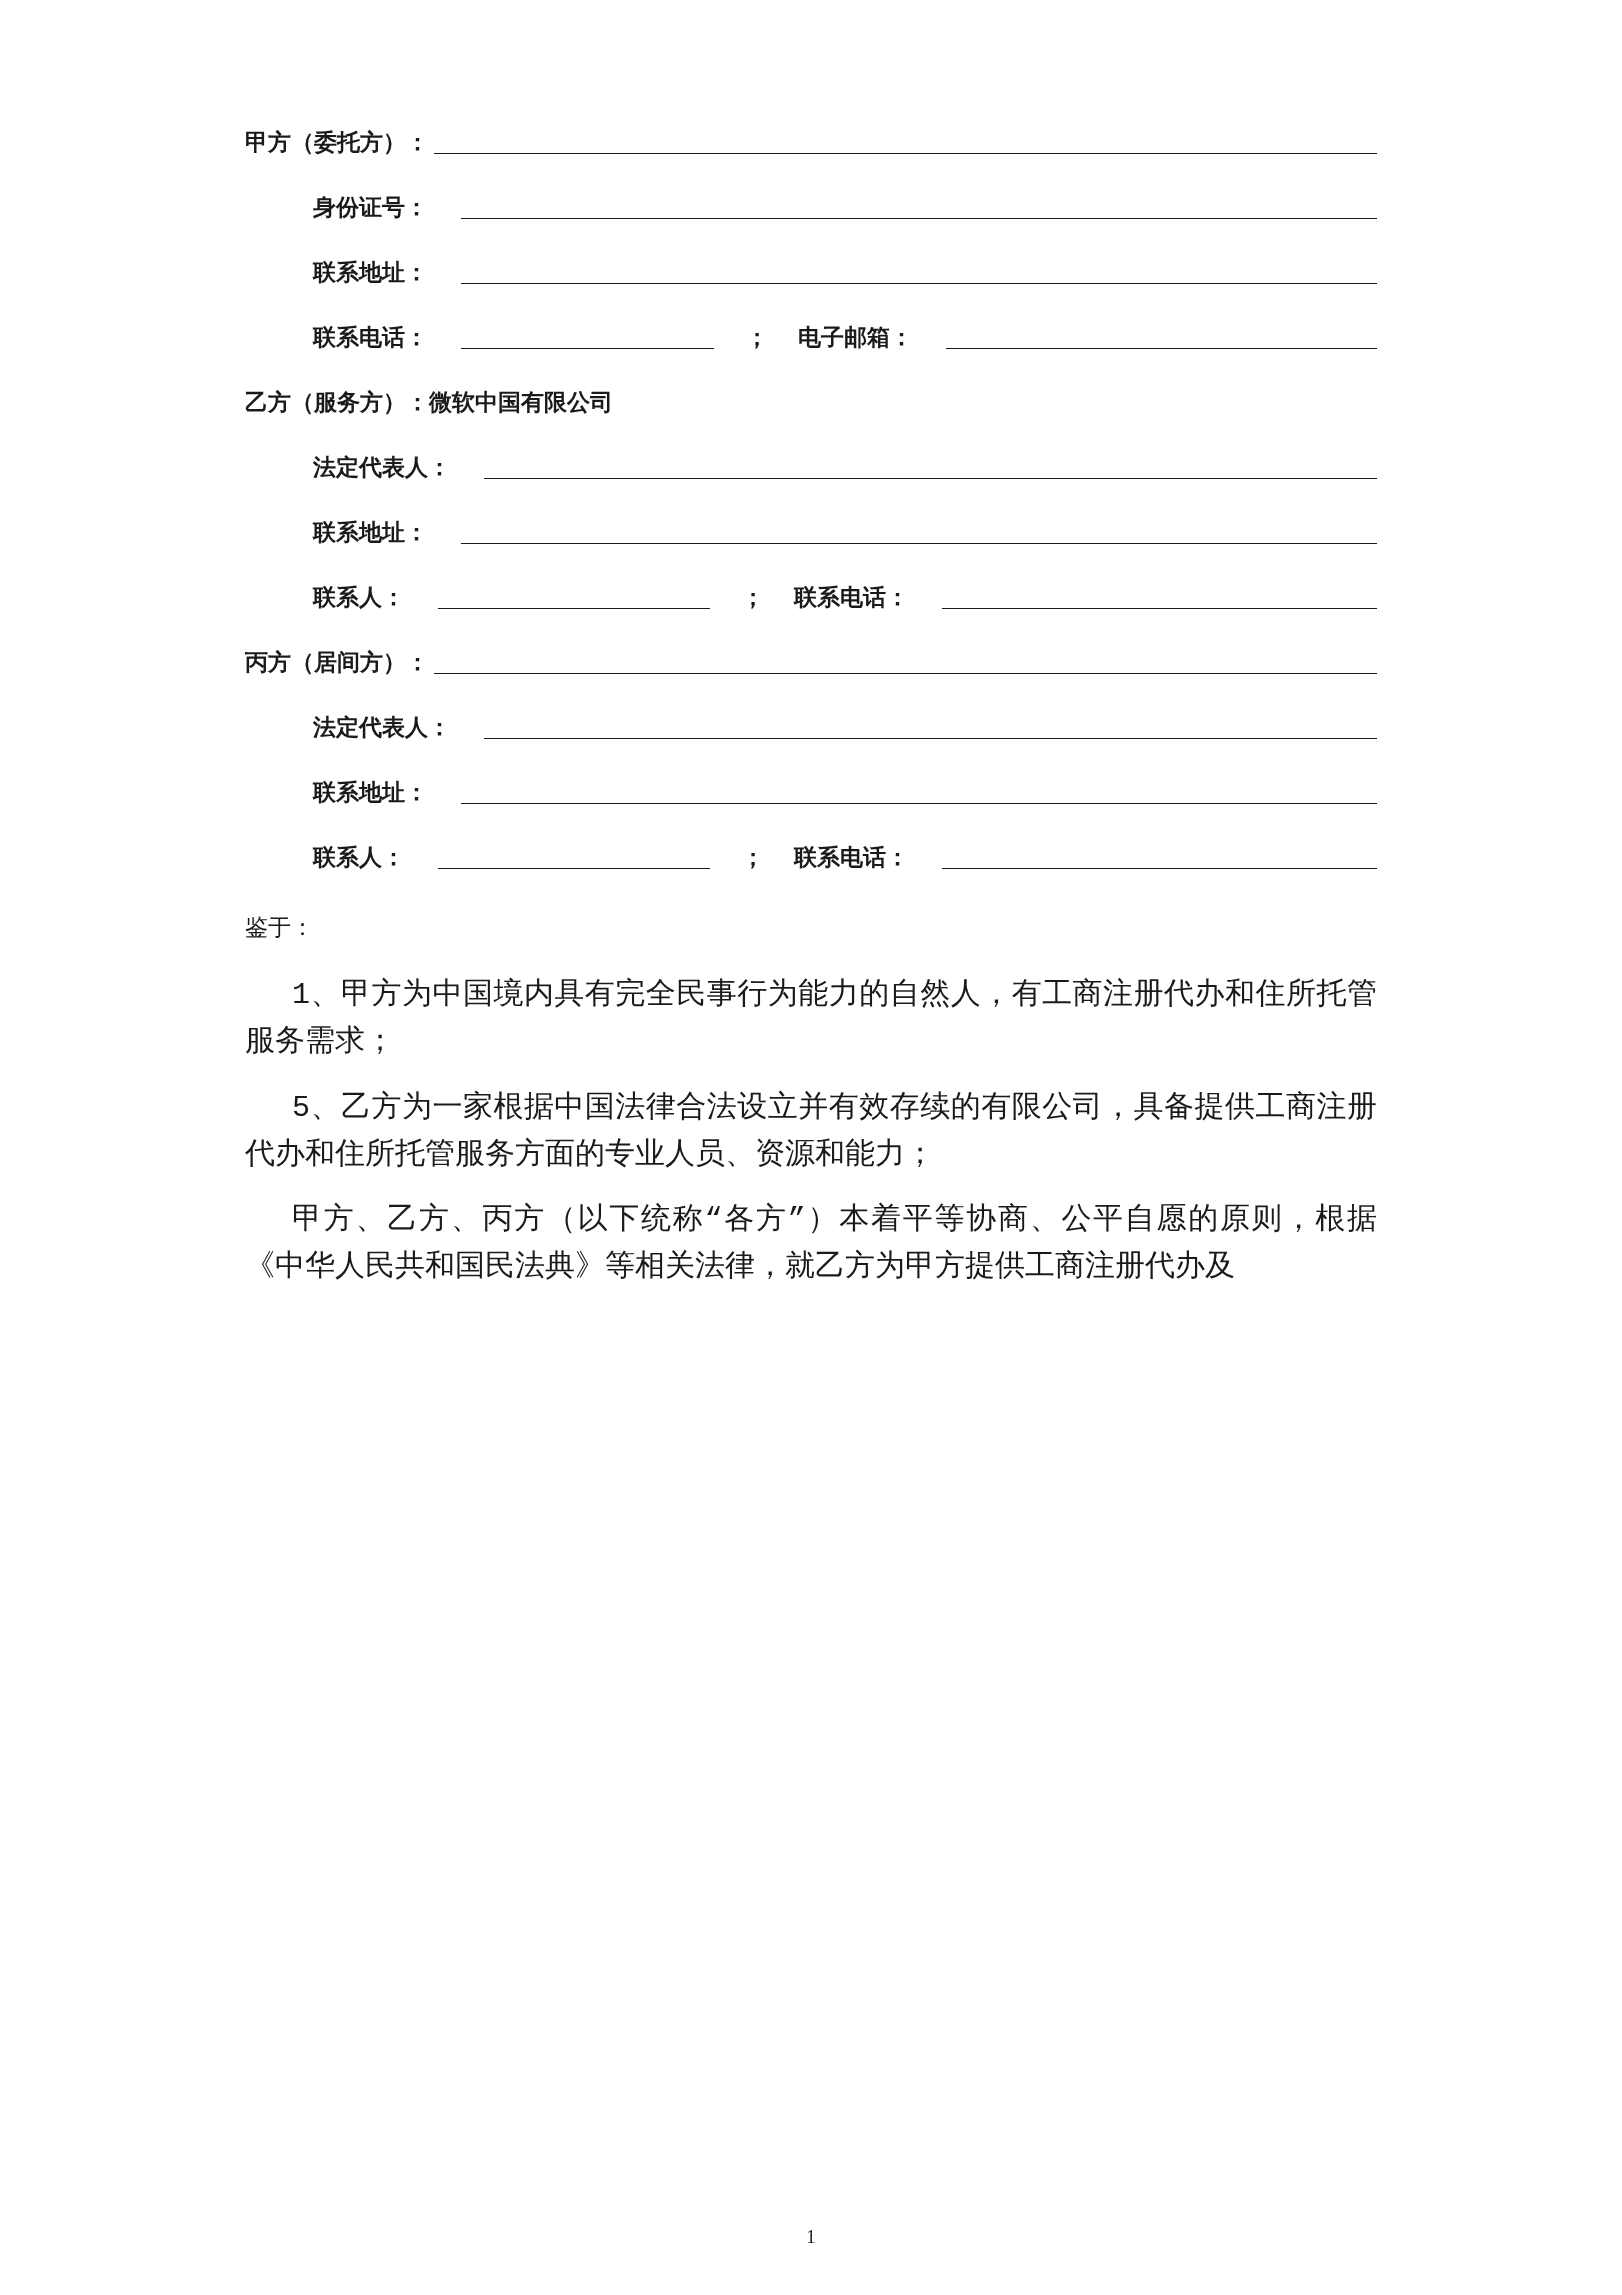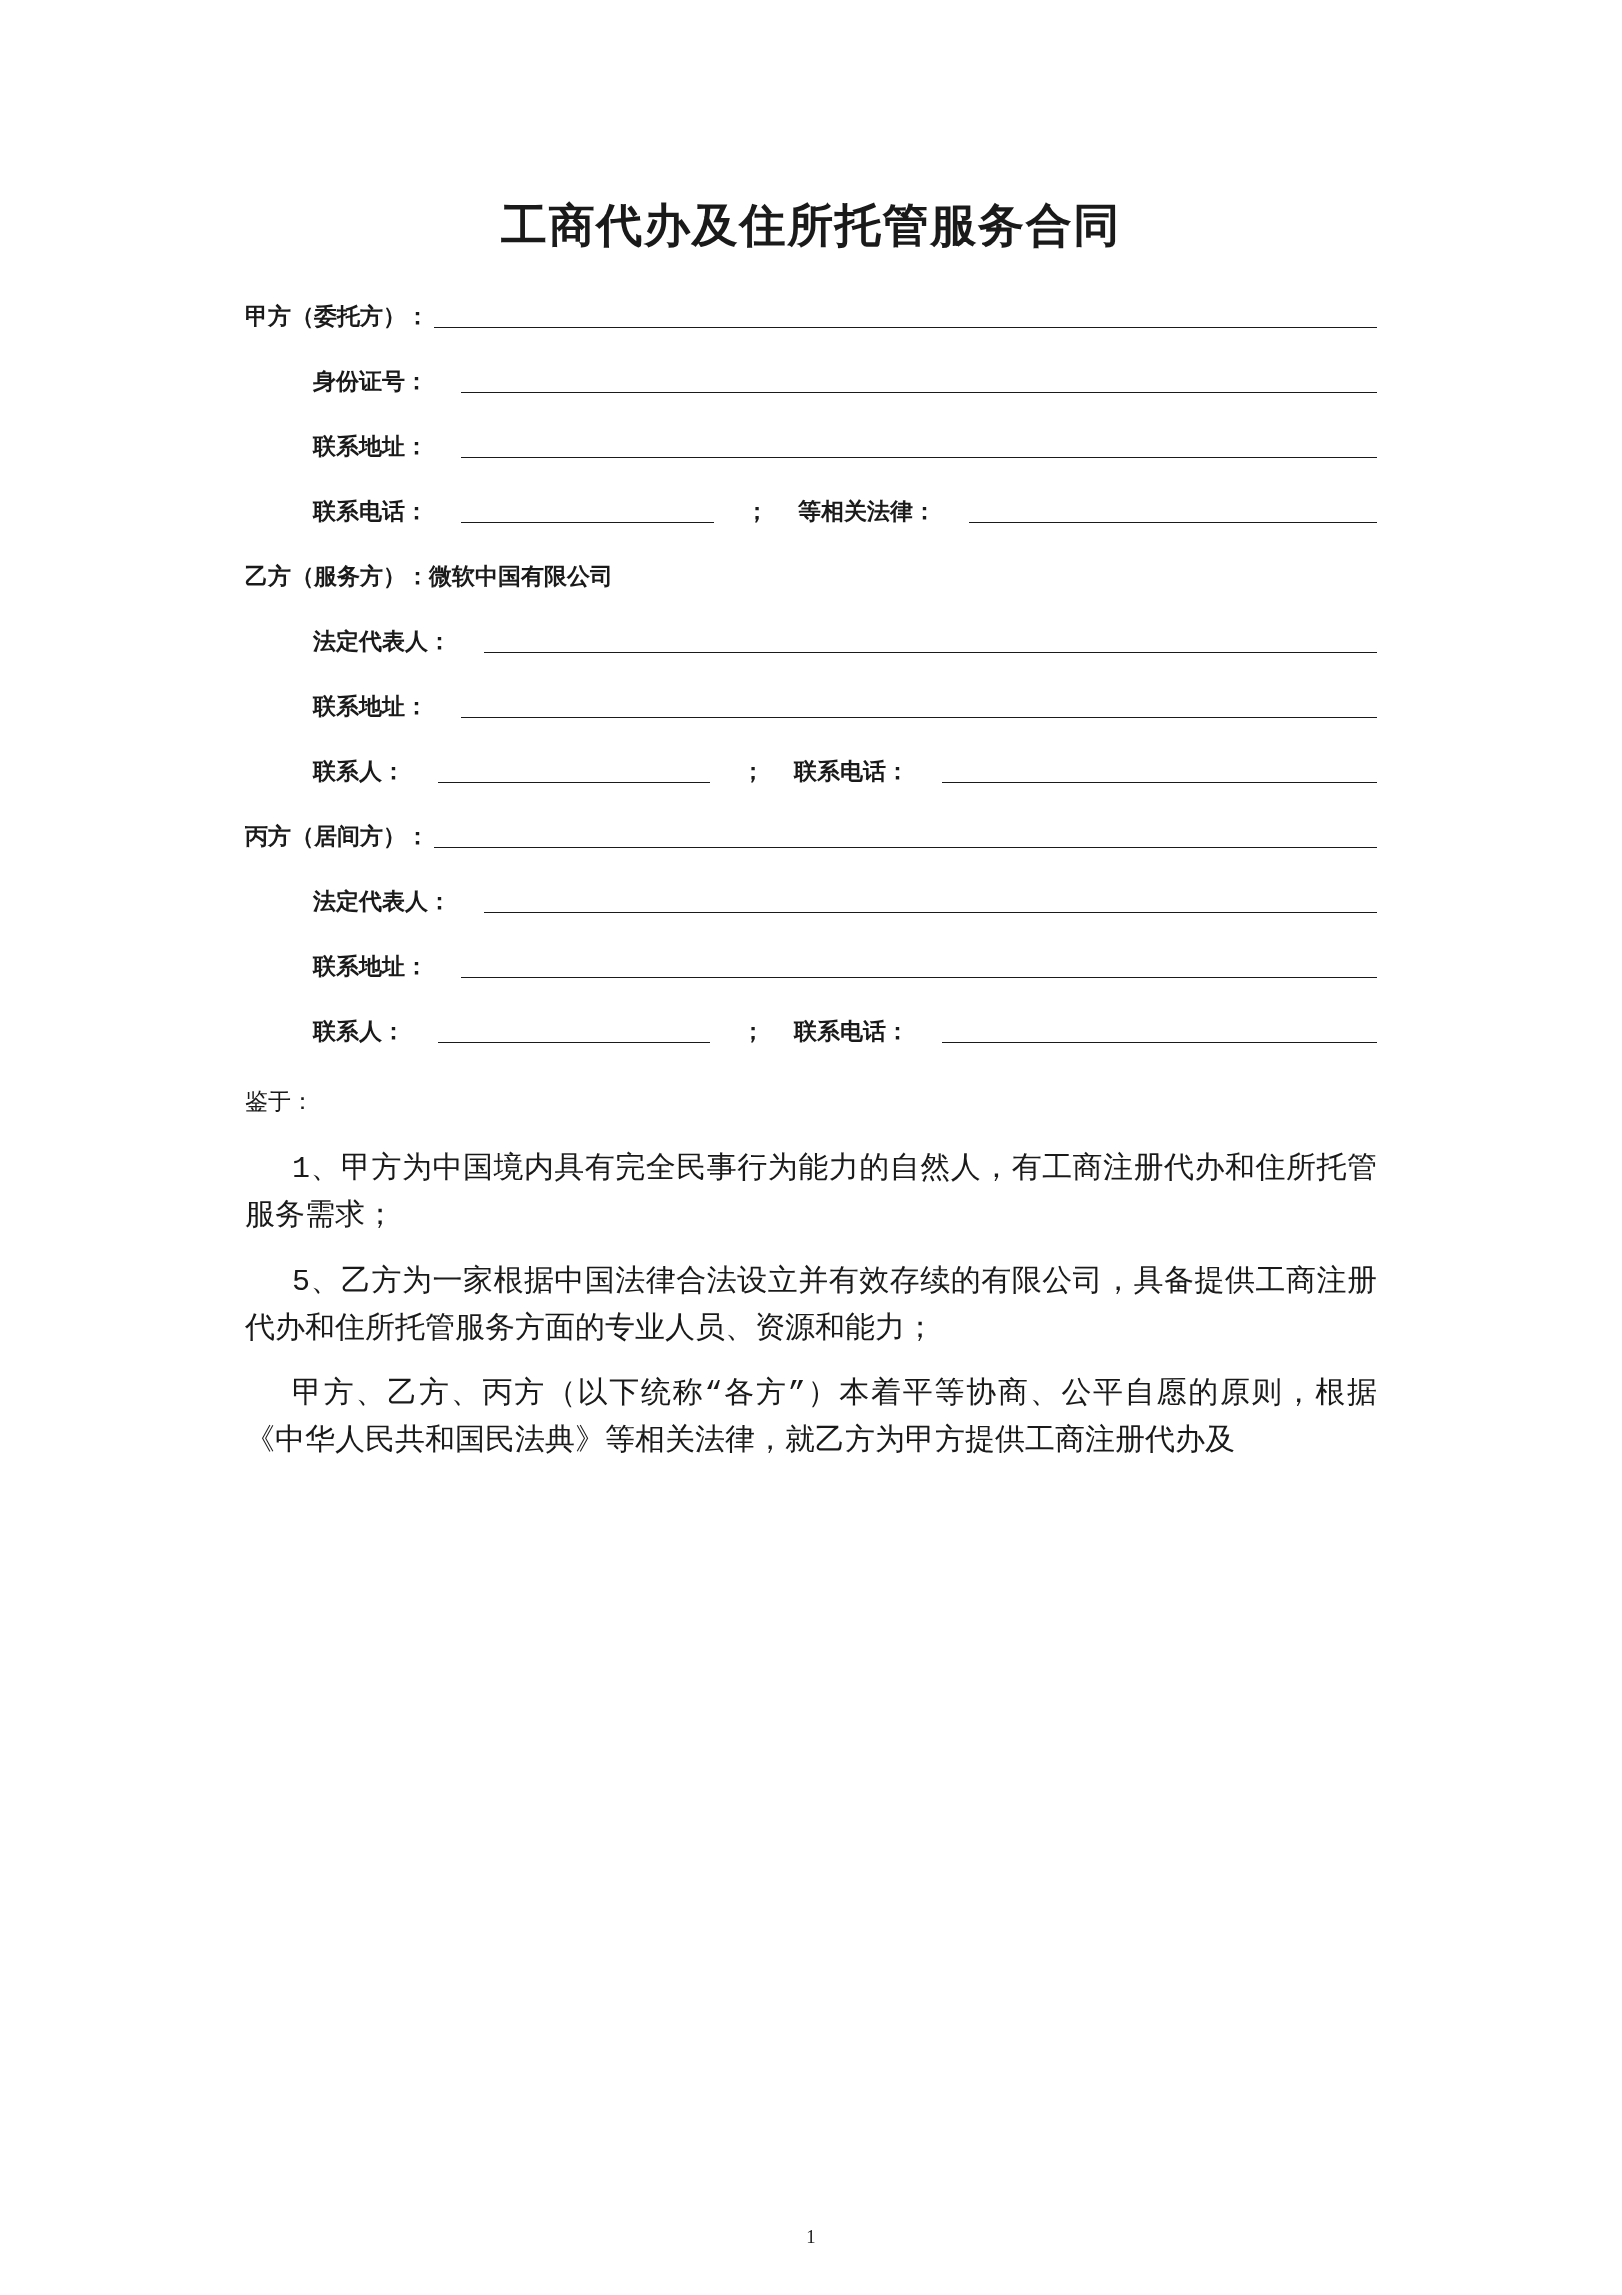--- a/index.html
+++ b/index.html
@@ -84,42 +84,41 @@
     text-align: center;
     font-size: 18.6px;
     font-family: "Liberation Serif", serif;
   }
 </style>
 </head>
 <body>
 
 <div class="page">
 
-  <div class="doc-title">工商代办及住所托管服务合同</div>
 
   <div class="line-row lvl1">
     <span class="label">甲方（委托方）：</span>
     <span class="fill"></span>
   </div>
 
   <div class="line-row lvl2">
     <span class="label">身份证号：</span>
     <span class="fill"></span>
   </div>
 
   <div class="line-row lvl2">
     <span class="label">联系地址：</span>
     <span class="fill"></span>
   </div>
 
   <div class="line-row lvl2">
     <span class="label">联系电话：</span>
     <span class="fill short"></span>
     <span class="sep">；</span>
-    <span class="label">等相关法律：</span>
+    <span class="label">电子邮箱：</span>
     <span class="fill"></span>
   </div>
 
   <div class="line-row lvl1">
     <span class="label">乙方（服务方）：</span>
     <span class="value-inline">微软中国有限公司</span>
   </div>
 
   <div class="line-row lvl2">
     <span class="label">法定代表人：</span>

